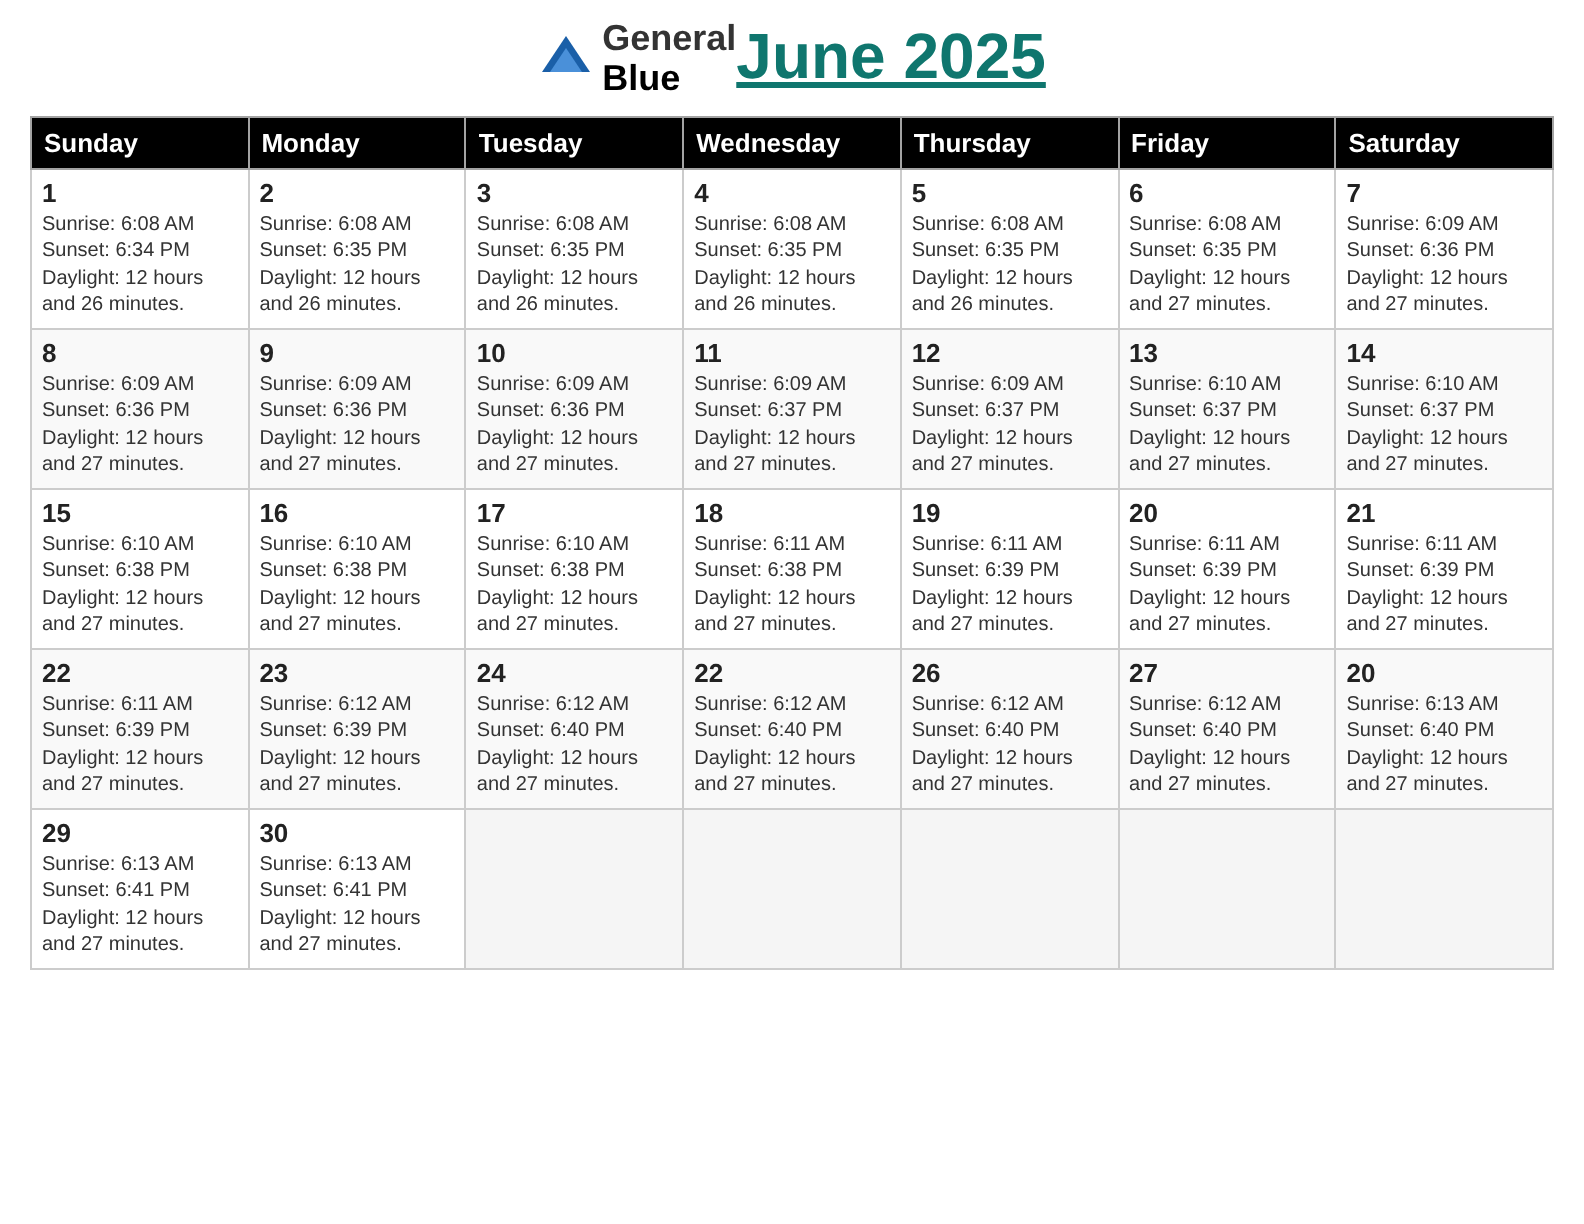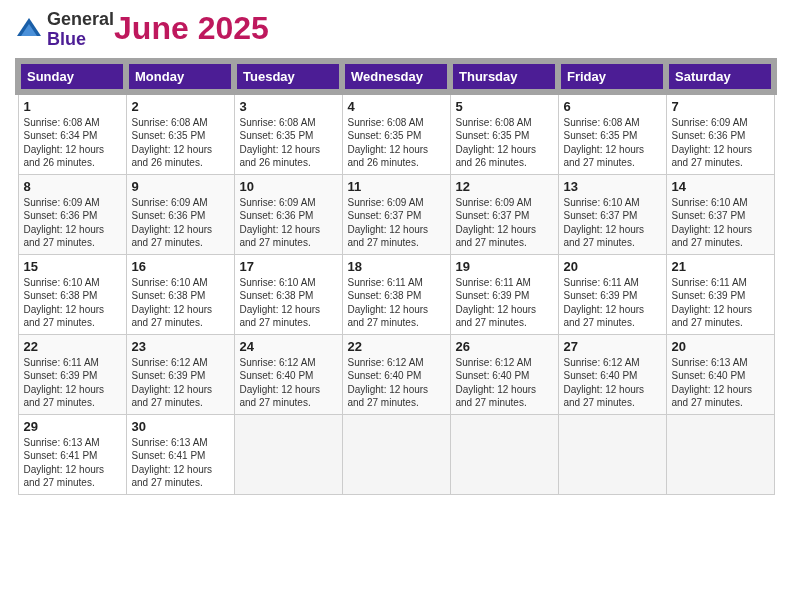--- a/index.html
+++ b/index.html
@@ -11,74 +11,75 @@
       overflow: hidden;
     }
     .page {
       width: 792px;
       height: 612px;
       background: #fff;
       padding: 10px 15px;
     }
     .header {
       display: flex;
-      justify-content: flex-start;
+      justify-content: center;
       align-items: flex-start;
       margin-bottom: 8px;
     }
     .logo {
       display: flex;
       align-items: center;
     }
     .logo-text {
       display: flex;
       flex-direction: column;
       line-height: 1.1;
     }
     .logo-general {
       font-size: 18px;
       font-weight: bold;
       color: #333;
     }
     .logo-blue {
       font-size: 18px;
       font-weight: bold;
-      color: #4c1d95;
+      color: #000000;
     }
     .logo-icon {
       width: 28px;
       height: 28px;
       margin-right: 4px;
     }
     .title-block {
       text-align: right;
     }
     .title-block h1 {
       font-size: 32px;
       font-weight: bold;
-      color: #be185d;
+      color: #0f766e;
+      text-decoration: underline;
     }
     .title-block h2 {
       font-size: 16px;
       font-weight: normal;
       color: #555;
     }
     .calendar {
       width: 100%;
       border-collapse: collapse;
       border: 1px solid #ccc;
     }
     .calendar th {
-      background: #4c1d95;
+      background: #000000;
       color: #fff;
       font-size: 13px;
       font-weight: bold;
       padding: 5px 6px;
       text-align: left;
-      border: 6px solid #a3a3a3;
+      border: 1px solid #a3a3a3;
     }
     .calendar td {
       border: 1px solid #ccc;
       vertical-align: top;
       padding: 4px 5px;
       font-size: 10px;
       color: #333;
       width: calc(100% / 7);
       background: #fff;
     }

